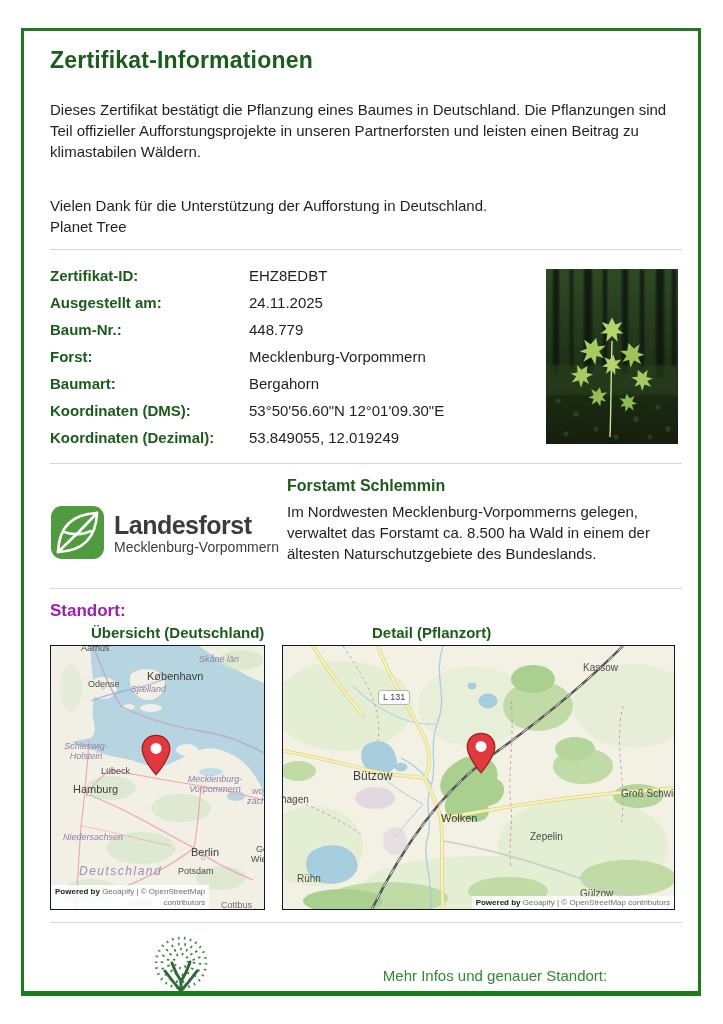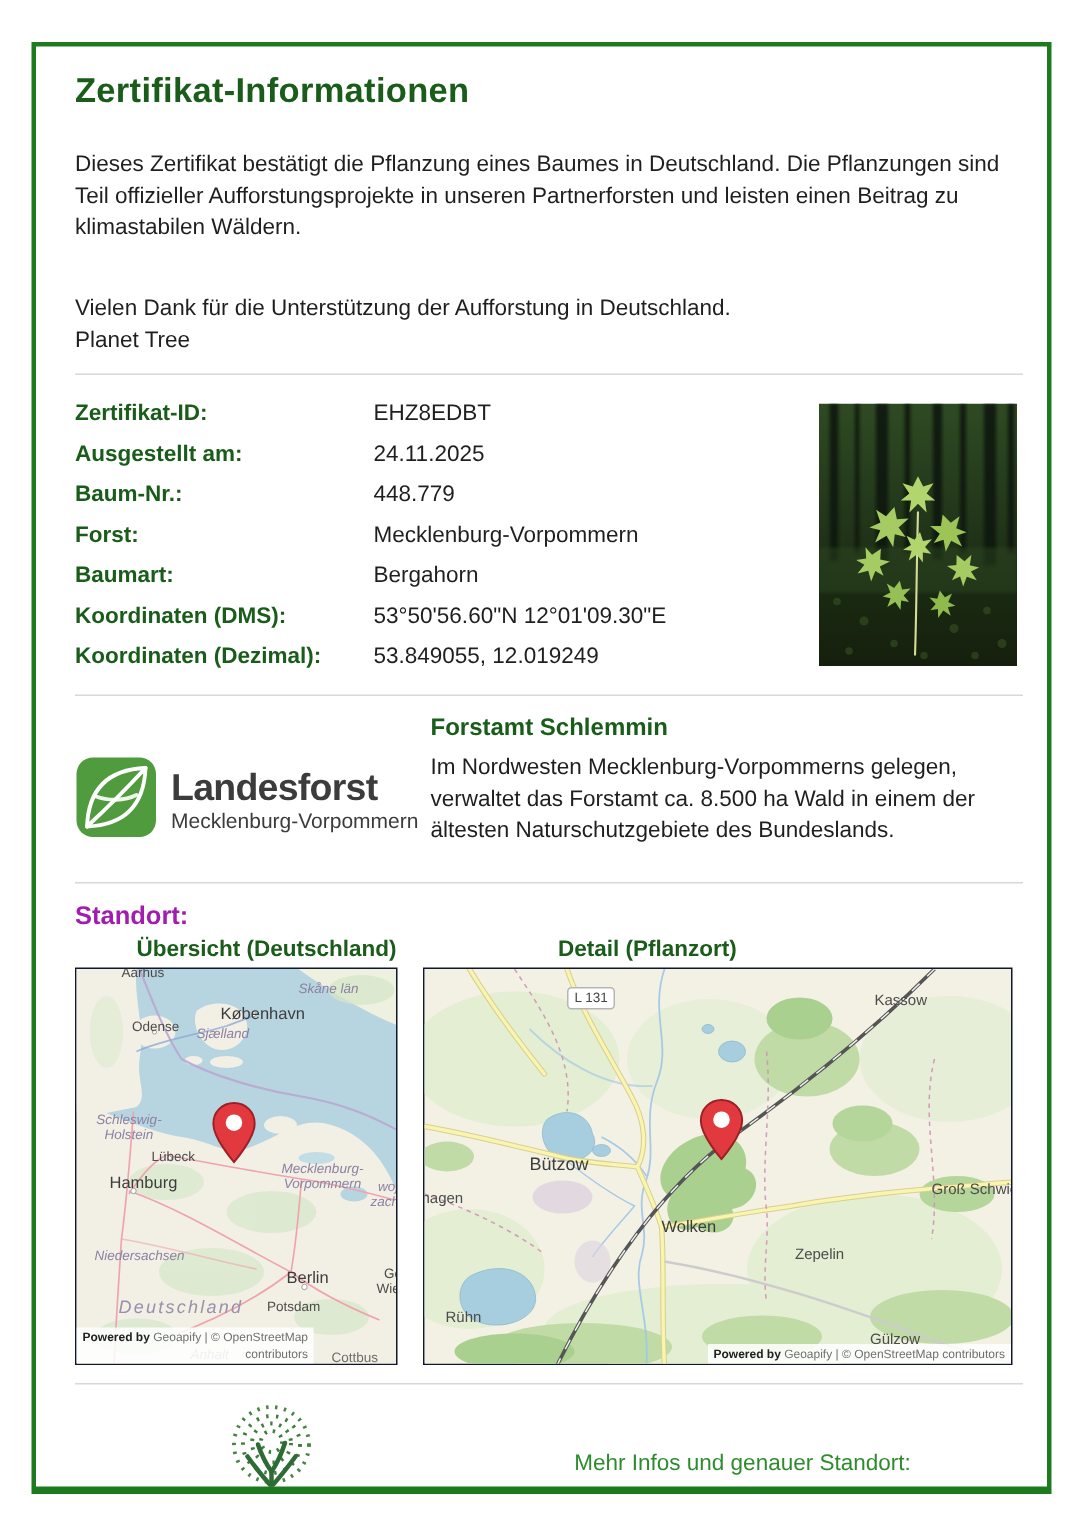--- a/index.html
+++ b/index.html
@@ -46,21 +46,21 @@
   .mlabel.big { font-size:11px; color:#3d3d3d; }
   .mlabel.state { font-style:italic; color:#8d81a4; }
   .mlabel.country { font-style:italic; color:#9b8fae; font-size:12px; letter-spacing:1.5px; }
   .mlabel.wrap { white-space:normal; line-height:10px; text-align:center; }
   .mpin { position:absolute; width:32px; height:42px; }
   .attr { position:absolute; font-size:8px; color:#6f6f6f; background:rgba(255,255,255,.85); padding:1px 4px; line-height:11px;text-align:right; }
   .attr b { color:#222; font-weight:bold; }
   .attr .lnk { color:#707070; }
   .attr-ov { left:0; bottom:0; max-width:180px; }
   .attr-dt { right:0; bottom:0; }
-  .roadsign { position:absolute; font-size:9px; color:#444; background:#fff; border:1px solid #b5b5b5; border-radius:3px; padding:0 4px; line-height:13px; }
+  .roadsign { position:absolute; font-size:9px; color:#444; background:#fff; border:1px solid #b5b5b5; border-radius:3px; padding:0 4px; line-height:13px;margin-top:32px; }
 
   
   .footer-row { display:flex; margin-top:6px; }
   .pt-logo { width:262px; flex:none; position:relative; height:118px; }
   .pt-inner { position:relative; width:212px; margin:0 auto; height:118px; }
   .pt-tree { position:absolute; left:50%; top:0; transform:translateX(-50%); }
   .pt-words { position:absolute; top:56px; width:100%; display:flex; justify-content:center; gap:30px;
               font-family:"Liberation Serif", serif; font-size:21px; letter-spacing:2px; color:#2e2e2e; }
   .links-block { flex:1; text-align:center; padding-top:32px; }
   .links-block .info { font-size:15px; color:#2e8b2e; }

